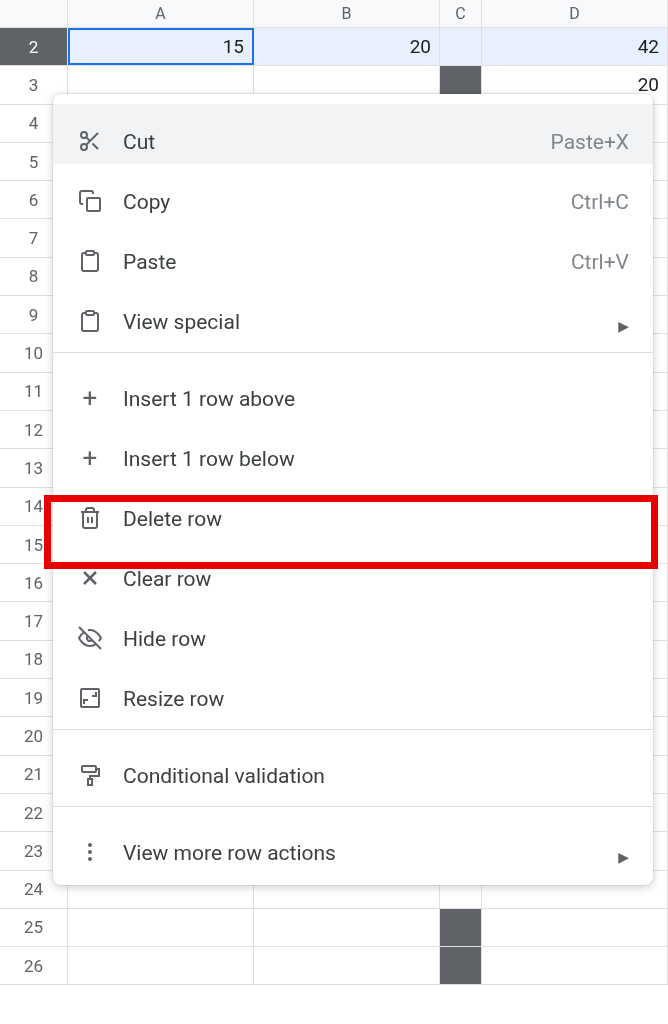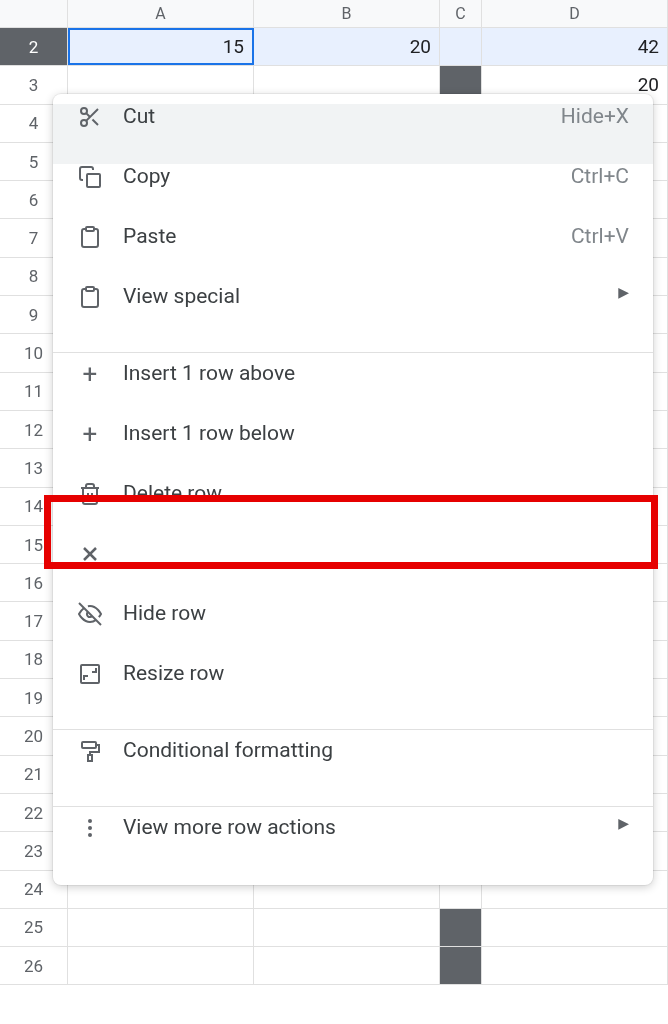--- a/index.html
+++ b/index.html
@@ -80,22 +80,22 @@
       left: 53px;
       width: 600px;
       background: #fff;
       border-radius: 8px;
       box-shadow: 0 2px 10px rgba(0,0,0,0.2), 0 0 0 1px rgba(0,0,0,0.05);
       padding: 10px 0;
       z-index: 10;
     }
     .menu-item {
       display: flex;
-      align-items: flex-start;
-      padding: 0 24px;
+      align-items: flex-end;
+      padding: 10px 24px;
       height: 60px;
       cursor: pointer;
       font-size: 21px;
       color: #3c4043;
     }
     .menu-item:hover, .menu-item.hover {
       background: #f1f3f4;
     }
     .menu-icon {
       width: 26px;
@@ -332,21 +332,21 @@
     <span class="menu-icon">
       <svg viewBox="0 0 24 24" fill="none" stroke="currentColor" stroke-width="2">
           <circle cx="6" cy="6" r="3"></circle>
           <circle cx="6" cy="18" r="3"></circle>
           <line x1="20" y1="4" x2="8.12" y2="15.88"></line>
           <line x1="14.47" y1="14.48" x2="20" y2="20"></line>
           <line x1="8.12" y1="8.12" x2="12" y2="12"></line>
         </svg>
     </span>
     <span class="menu-label">Cut</span>
-    <span class="menu-shortcut">Hide+X</span>
+    <span class="menu-shortcut">Paste+X</span>
   </div>
   <div class="menu-item">
     <span class="menu-icon">
       <svg viewBox="0 0 24 24" fill="none" stroke="currentColor" stroke-width="2">
           <rect x="9" y="9" width="13" height="13" rx="1"></rect>
           <path d="M5 15H4a2 2 0 0 1-2-2V4a2 2 0 0 1 2-2h9a2 2 0 0 1 2 2v1"></path>
         </svg>
     </span>
     <span class="menu-label">Copy</span>
     <span class="menu-shortcut">Ctrl+C</span>
@@ -393,20 +393,21 @@
     </span>
     <span class="menu-label">Delete row</span>
   </div>
   <div class="menu-item">
     <span class="menu-icon">
       <svg viewBox="0 0 24 24" fill="none" stroke="currentColor" stroke-width="2.5">
           <line x1="18" y1="6" x2="6" y2="18"></line>
           <line x1="6" y1="6" x2="18" y2="18"></line>
         </svg>
     </span>
+    <span class="menu-label">Clear row</span>
   </div>
   <div class="menu-item">
     <span class="menu-icon">
       <svg viewBox="0 0 24 24" fill="none" stroke="currentColor" stroke-width="2">
           <path d="M17.94 17.94A10.07 10.07 0 0 1 12 20c-7 0-11-8-11-8a18.45 18.45 0 0 1 5.06-5.94M9.9 4.24A9.12 9.12 0 0 1 12 4c7 0 11 8 11 8a18.5 18.5 0 0 1-2.16 3.19m-6.72-1.07a3 3 0 1 1-4.24-4.24"></path>
           <line x1="1" y1="1" x2="23" y2="23"></line>
         </svg>
     </span>
     <span class="menu-label">Hide row</span>
   </div>
@@ -424,21 +425,21 @@
   <div class="divider"></div>
 
   <div class="menu-item">
     <span class="menu-icon">
       <svg viewBox="0 0 24 24" fill="none" stroke="currentColor" stroke-width="2">
           <rect x="4" y="3" width="14" height="6" rx="1"></rect>
           <path d="M18 6h3v7h-9v3"></path>
           <rect x="10" y="16" width="4" height="6"></rect>
         </svg>
     </span>
-    <span class="menu-label">Conditional formatting</span>
+    <span class="menu-label">Conditional validation</span>
   </div>
 
   <div class="divider"></div>
 
   <div class="menu-item">
     <span class="menu-icon">
       <span class="dots">
           <span class="dot"></span>
           <span class="dot"></span>
           <span class="dot"></span>

